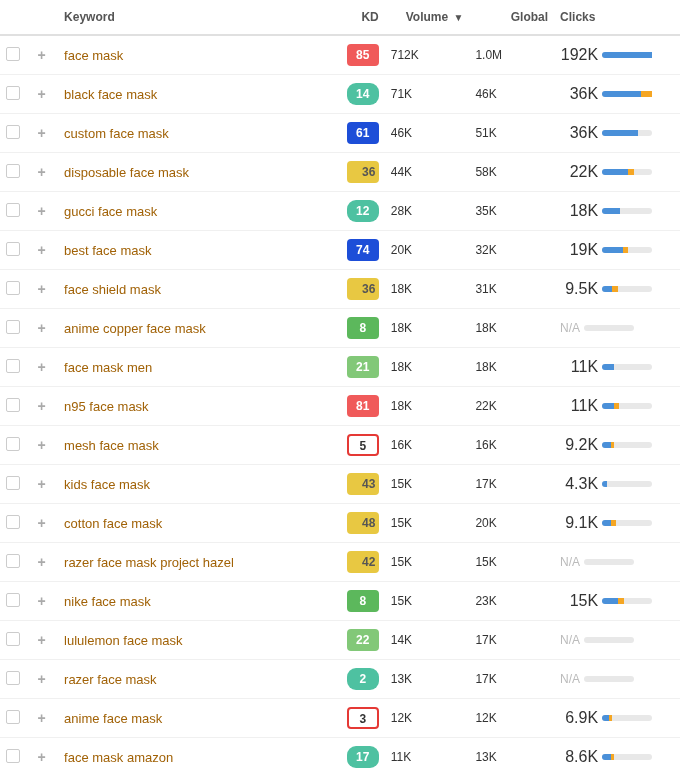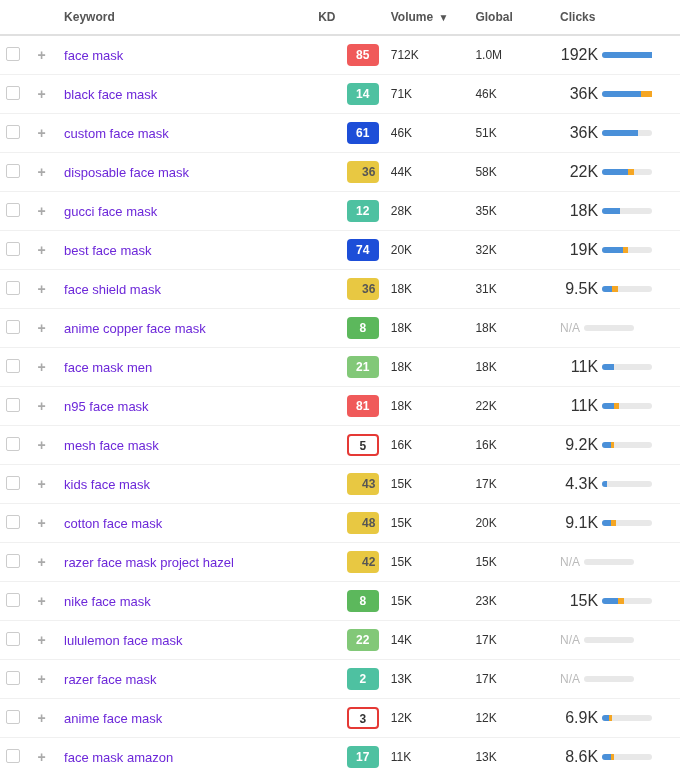--- a/index.html
+++ b/index.html
@@ -23,21 +23,21 @@
       background: #fff;
     }
     thead th {
       padding: 10px 6px;
       text-align: left;
       font-weight: 600;
       color: #555;
       font-size: 12px;
       white-space: nowrap;
     }
-    thead th.num { text-align: left; }
+    thead th.num { text-align: right; }
     thead th.sortable { cursor: pointer; }
     tbody tr {
       border-bottom: 1px solid #f0f0f0;
     }
     tbody td {
       padding: 8px 6px;
       vertical-align: middle;
     }
     .col-check { width: 22px; }
     .col-add { width: 22px; }
@@ -55,21 +55,21 @@
       cursor: pointer;
     }
     .add-btn {
       color: #aaa;
       cursor: pointer;
       font-size: 14px;
       font-weight: bold;
       user-select: none;
     }
     .keyword-link {
-      color: #6d28d9;
+      color: #a16207;
       text-decoration: none;
       cursor: pointer;
       text-align: right;
     }
 
     .kd-badge {
       display: inline-block;
       width: 32px;
       height: 22px;
       line-height: 22px;
@@ -77,21 +77,21 @@
       border-radius: 4px;
       font-size: 12px;
       font-weight: 600;
       color: #fff;
     }
     .kd-red { background: #f05a5a; }
     .kd-orange { background: #1d4ed8; }
     .kd-yellow { background: #e8c842; color: #555; padding-left: 12px; }
     .kd-green { background: #5cb85c; }
     .kd-light-green { background: #82c878; }
-    .kd-teal { background: #4ec1a1; }
+    .kd-teal { background: #4ec1a1; border-radius: 9px; }
 
     .kd-badge-outlined {
       display: inline-block;
       width: 32px;
       height: 22px;
       line-height: 20px;
       text-align: center;
       border-radius: 4px;
       font-size: 12px;
       font-weight: 600;

